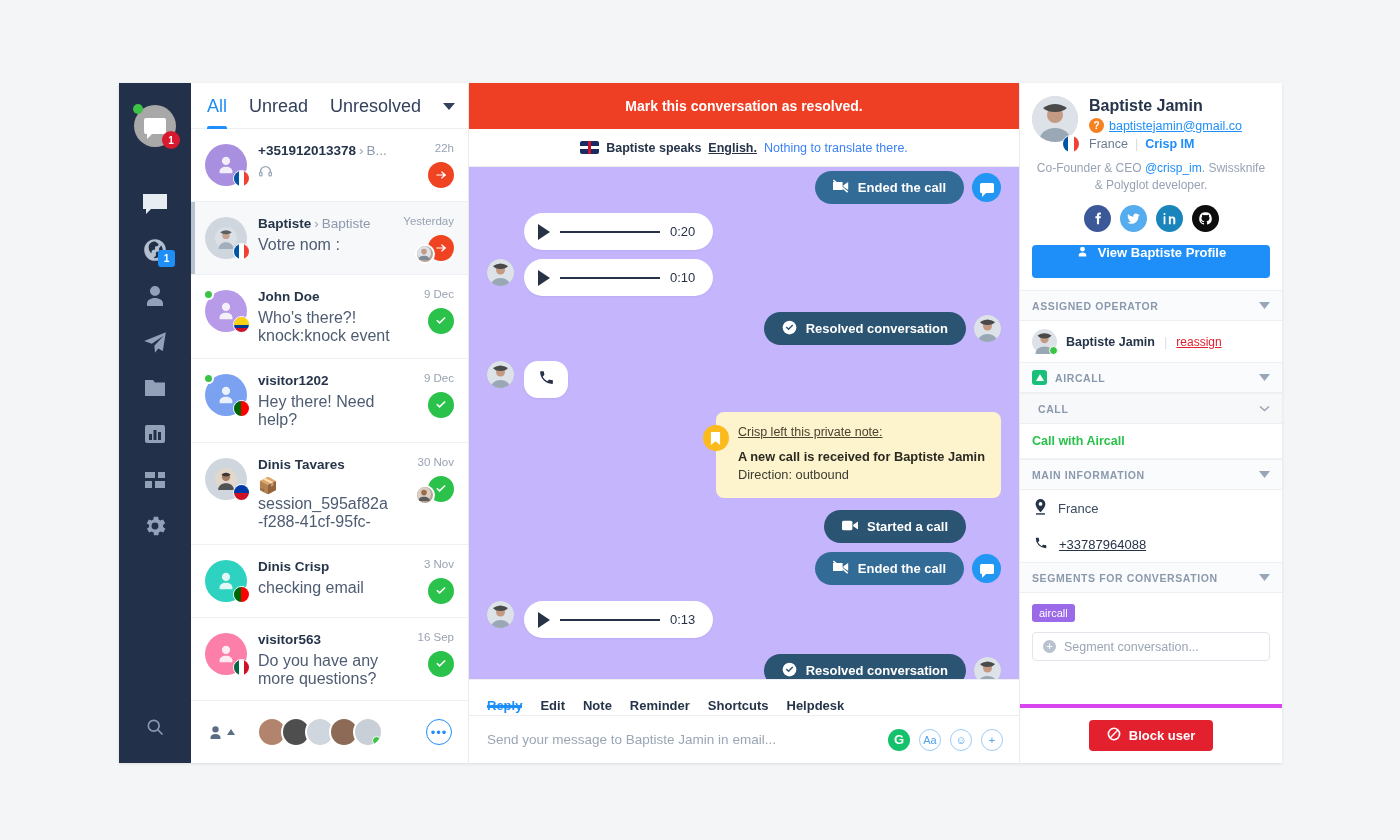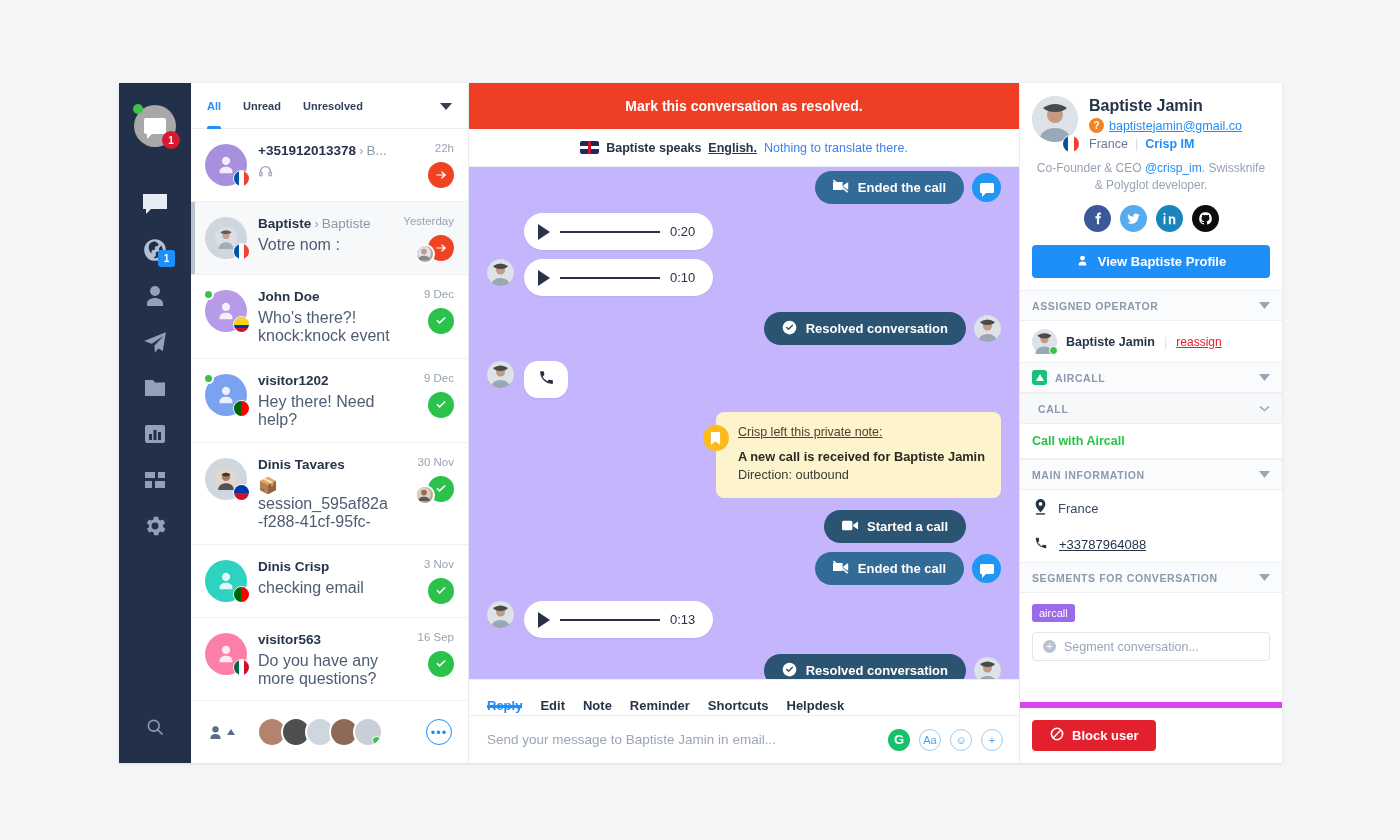--- a/index.html
+++ b/index.html
@@ -84,21 +84,21 @@
     position:relative;
   }
   .filters {
     height: 46px; flex:0 0 46px;
     display:flex; align-items:center; gap:22px;
     padding: 0 16px;
     border-bottom:1px solid #eceef1;
     position:relative;
   }
   .filter {
-    font-size:11px; color:#33415c; font-weight:700; cursor:pointer;
+    font-size:18px; color:#33415c; font-weight:400; cursor:pointer;
     line-height:46px; height:46px; position:relative;
   }
   .filter.active { color:#1e8ef9; }
   .filter.active:after {
     content:""; position:absolute; left:0; right:0; bottom:0; height:3px;
     background:#1e8ef9; border-radius:2px 2px 0 0;
   }
   .filter-caret {
     margin-left:auto; color:#33415c; cursor:pointer;
     display:flex; align-items:center;
@@ -346,21 +346,21 @@
     display:flex; align-items:center; justify-content:center;
   }
   .soc svg { fill:#fff; }
   .soc.fb { background:#3b5998; }
   .soc.tw { background:#55acee; }
   .soc.li { background:#1a85bc; }
   .soc.gh { background:#0d0d0d; }
   .view-btn {
     margin:0 12px 12px 12px; height:33px; border-radius:4px;
     background:#1e8ef9; color:#fff; font-size:13px; font-weight:bold;
-    display:flex; align-items:center; justify-content:center; gap:9px; cursor:pointer;
+    display:flex; align-items:flex-start; justify-content:center; gap:9px; cursor:pointer;
   }
   .view-btn svg { fill:#fff; }
   .sect-head {
     height:31px; background:#fafbfc; border-top:1px solid #edeff2;
     border-bottom:1px solid #edeff2;
     display:flex; align-items:center; padding:0 12px;
     font-size:10.5px; letter-spacing:.6px; color:#8b99ad; font-weight:bold;
     cursor:pointer;
   }
   .sect-head .caret { margin-left:auto; color:#9aa6b6; display:flex; }
@@ -387,22 +387,22 @@
     margin:10px 0 0 0; height:29px; border:1px solid #e2e6ec; border-radius:4px;
     display:flex; align-items:center; gap:8px; padding:0 10px;
     font-size:12.5px; color:#9aa6b6;
   }
   .seg-plus {
     width:13px; height:13px; border-radius:50%; background:#b9c2cf;
     display:flex; align-items:center; justify-content:center;
     color:#fff; font-size:11px; line-height:1;
   }
   .rpanel-foot {
-    margin-top:auto; border-top:6px solid #d946ef; padding:12px;
-    display:flex; justify-content:flex-start;
+    margin-top:auto; border-top:4px solid #d946ef; padding:12px;
+    display:flex; justify-content:center;
   }
   .block-btn {
     background:#e3212e; color:#fff; font-size:13px; font-weight:bold;
     height:31px; border-radius:4px; padding:0 18px;
     display:flex; align-items:center; justify-content:center; gap:8px; cursor:pointer;
   }
   .block-btn svg { fill:#fff; }
 </style>
 </head>
 <body>

